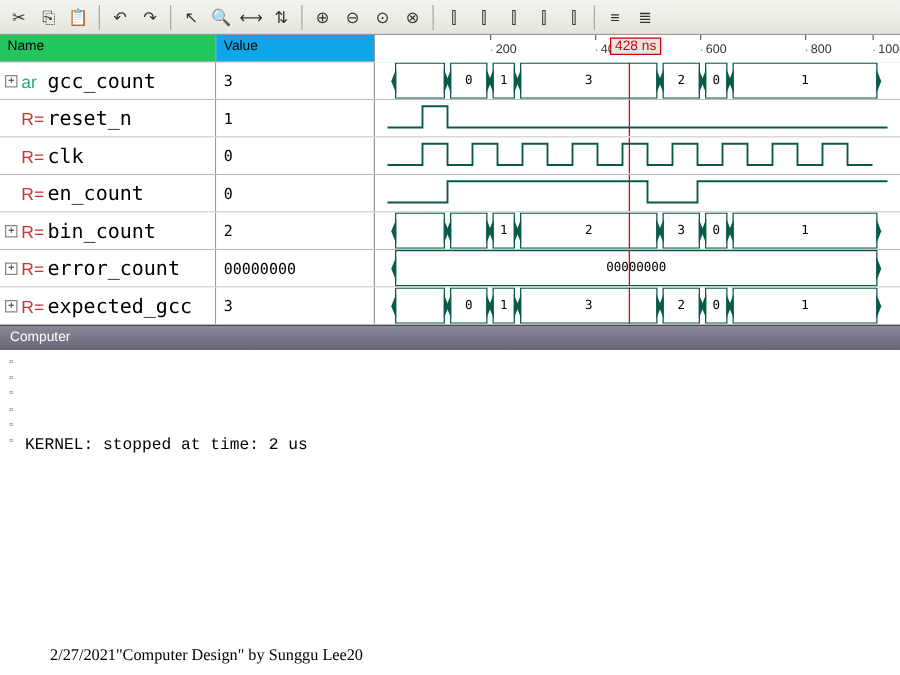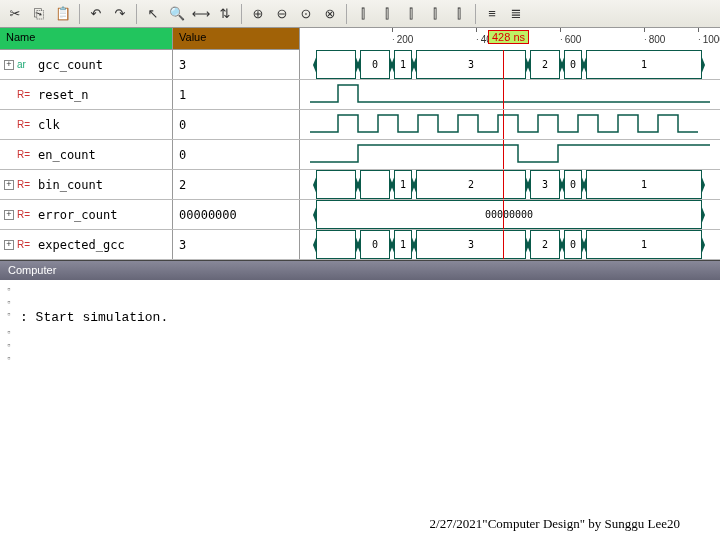--- a/index.html
+++ b/index.html
@@ -2,45 +2,45 @@
 <html><head>
 <meta charset="utf-8">
 <style>
 *{box-sizing:border-box;margin:0;padding:0}
 body{width:720px;height:540px;background:#fff;font-family:Arial,sans-serif;font-size:11px;overflow:hidden}
 .toolbar{display:flex;align-items:center;height:28px;background:linear-gradient(#f4f3ee,#e6e5dd);border-bottom:1px solid #999;padding:0 4px;gap:2px}
 .tb-sep{width:1px;height:20px;background:#aaa;margin:0 3px}
 .tb-btn{width:22px;height:22px;display:flex;align-items:center;justify-content:center;font-size:13px;color:#333;cursor:pointer}
 .header-row{display:flex;height:22px;background:#fff;border-bottom:1px solid #999}
 .col-name{width:173px;border-right:1px solid #999;padding:3px 6px;background:#22c55e}
-.col-value{width:127px;border-right:1px solid #999;padding:3px 6px;background:#a16207}
+.col-value{width:127px;border-right:1px solid #999;padding:3px 6px;background:#0ea5e9}
 .col-wave{flex:1;position:relative;background:#fff}
 .ruler{position:relative;height:22px;font-size:10px}
 .ruler-tick{position:absolute;top:0;height:100%;display:flex;align-items:center;color:#333}
 .ruler-tick::before{content:'';position:absolute;top:0;left:0;width:1px;height:4px;background:#666}
-.cursor-label{position:absolute;top:2px;background:#bef264;border:1px solid #d00;color:#d00;font-size:11px;padding:0 3px;z-index:5}
+.cursor-label{position:absolute;top:2px;background:#e5e5e5;border:1px solid #d00;color:#d00;font-size:11px;padding:0 3px;z-index:5}
 .signal-row{display:flex;height:30px;border-bottom:1px solid #bbb}
 .sig-name{width:173px;border-right:1px solid #999;display:flex;align-items:center;padding:0 4px;gap:3px;background:#fff}
 .sig-value{width:127px;border-right:1px solid #999;display:flex;align-items:center;padding:0 6px;background:#fff;font-family:monospace;font-size:12px}
 .sig-wave{flex:1;position:relative;background:#fff;overflow:hidden}
 .exp{width:10px;height:10px;border:1px solid #888;display:flex;align-items:center;justify-content:center;font-size:9px;line-height:1;background:#fff;color:#333}
-.sig-icon{width:18px;height:12px;font-size:10px;color:#2a7;display:flex;align-items:center}
+.sig-icon{width:18px;height:12px;font-size:14px;color:#2a7;display:flex;align-items:center}
 .sig-icon.r{color:#c33}
-.sig-label{font-family:monospace;font-size:12px;color:#000}
+.sig-label{font-family:monospace;font-size:16px;color:#000}
 .bus-seg{position:absolute;top:0;height:100%;border:1px solid #0a5a4a;display:flex;align-items:center;justify-content:center;font-size:10px;font-family:monospace;color:#000}
 .bus-seg::before,.bus-seg::after{content:'';position:absolute;width:0;height:0;border-top:10px solid transparent;border-bottom:10px solid transparent}
 .bus-seg::before{left:-4px;border-right:4px solid #0a5a4a}
 .bus-seg::after{right:-4px;border-left:4px solid #0a5a4a}
 .wave-line{position:absolute;stroke:#0a5a4a;stroke-width:1.5;fill:none}
 .cursor-line{position:absolute;top:0;bottom:0;width:1px;background:#d00;z-index:3}
 .console-hdr{height:20px;background:linear-gradient(#889,#667);color:#fff;font-size:11px;padding:3px 8px;border-top:1px solid #444}
 .console-body{background:#fff;padding:4px 4px;font-family:'Courier New',monospace;font-size:13px}
 .con-line{display:flex;gap:6px;line-height:1.4}
 .con-bul{width:10px;text-align:center;color:#666;font-size:9px}
-.footer{position:absolute;bottom:8px;left:0;right:0;display:flex;justify-content:flex-end;padding:0 40px;font-size:13px;font-family:'Times New Roman',serif}
+.footer{position:absolute;bottom:8px;left:0;right:0;display:flex;justify-content:flex-start;padding:0 40px;font-size:13px;font-family:'Times New Roman',serif}
 </style>
 </head>
 <body>
 
 <div class="toolbar">
   <div class="tb-btn">✂</div>
   <div class="tb-btn">⎘</div>
   <div class="tb-btn">📋</div>
   <div class="tb-sep"></div>
   <div class="tb-btn">↶</div>
@@ -193,30 +193,30 @@
 <div class="console-hdr">Computer</div>
 <div class="console-body" id="console">
     <div class="con-line">
       <span class="con-bul">▫</span>
     </div>
     <div class="con-line">
       <span class="con-bul">▫</span>
     </div>
     <div class="con-line">
       <span class="con-bul">▫</span>
-      <span>: Start simulation.</span>
-    </div>
-    <div class="con-line">
-      <span class="con-bul">▫</span>
-    </div>
-    <div class="con-line">
-      <span class="con-bul">▫</span>
-    </div>
-    <div class="con-line">
-      <span class="con-bul">▫</span>
+    </div>
+    <div class="con-line">
+      <span class="con-bul">▫</span>
+    </div>
+    <div class="con-line">
+      <span class="con-bul">▫</span>
+    </div>
+    <div class="con-line">
+      <span class="con-bul">▫</span>
+      <span>KERNEL: stopped at time: 2 us</span>
     </div>
   </div>
 
 <div class="footer">
   <span>2/27/2021</span>
   <span>"Computer Design" by Sunggu Lee</span>
   <span>20</span>
 </div>
 
 </body></html>

